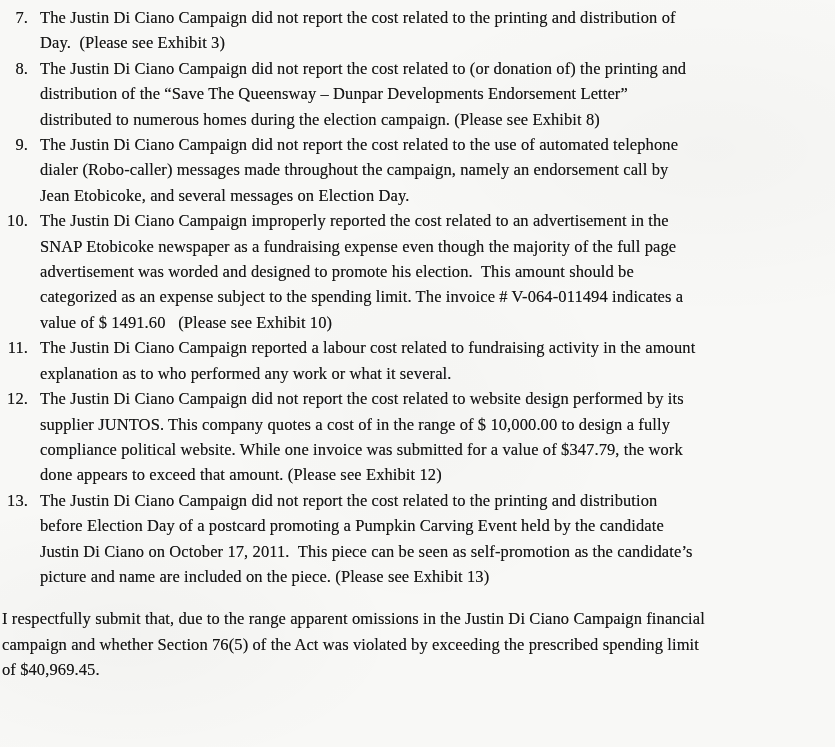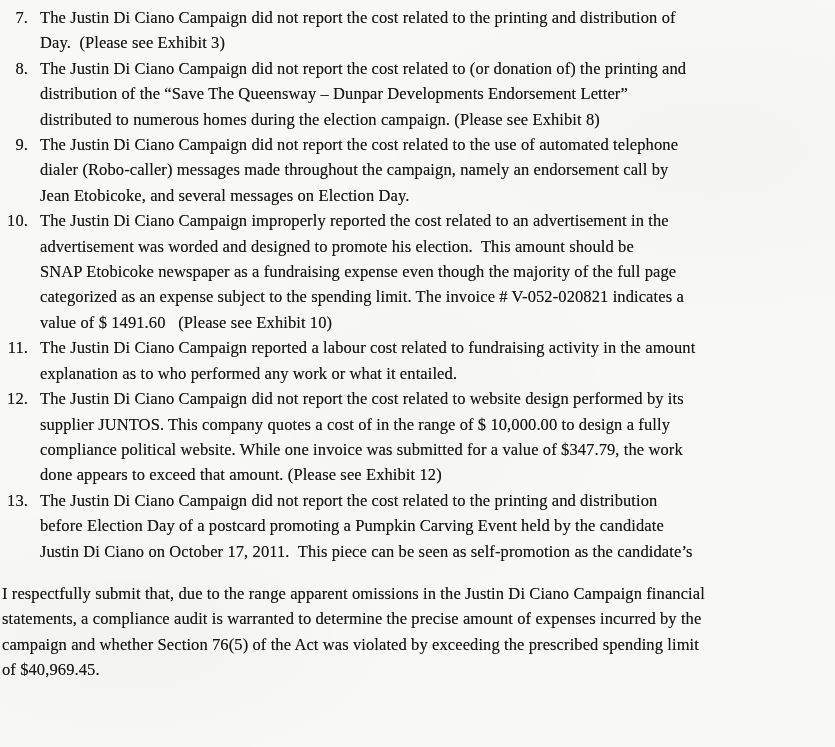--- a/index.html
+++ b/index.html
@@ -86,50 +86,50 @@
         <span class="item-body">
           <span class="line">The Justin Di Ciano Campaign did not report the cost related to the use of automated telephone</span>
           <span class="line">dialer (Robo-caller) messages made throughout the campaign, namely an endorsement call by</span>
           <span class="line">Jean Etobicoke, and several messages on Election Day.</span>
         </span>
       </li>
       <li>
         <span class="num">10.</span>
         <span class="item-body">
           <span class="line">The Justin Di Ciano Campaign improperly reported the cost related to an advertisement in the</span>
+          <span class="line">SNAP Etobicoke newspaper as a fundraising expense even though the majority of the full page</span>
           <span class="line">advertisement was worded and designed to promote his election.  This amount should be</span>
-          <span class="line">SNAP Etobicoke newspaper as a fundraising expense even though the majority of the full page</span>
-          <span class="line">categorized as an expense subject to the spending limit. The invoice # V-052-020821 indicates a</span>
+          <span class="line">categorized as an expense subject to the spending limit. The invoice # V-064-011494 indicates a</span>
           <span class="line">value of $ 1491.60   (Please see Exhibit 10)</span>
         </span>
       </li>
       <li>
         <span class="num">11.</span>
         <span class="item-body">
           <span class="line">The Justin Di Ciano Campaign reported a labour cost related to fundraising activity in the amount</span>
-          <span class="line">explanation as to who performed any work or what it entailed.</span>
+          <span class="line">explanation as to who performed any work or what it several.</span>
         </span>
       </li>
       <li>
         <span class="num">12.</span>
         <span class="item-body">
           <span class="line">The Justin Di Ciano Campaign did not report the cost related to website design performed by its</span>
           <span class="line">supplier JUNTOS. This company quotes a cost of in the range of $ 10,000.00 to design a fully</span>
           <span class="line">compliance political website. While one invoice was submitted for a value of $347.79, the work</span>
           <span class="line">done appears to exceed that amount. (Please see Exhibit 12)</span>
         </span>
       </li>
       <li>
         <span class="num">13.</span>
         <span class="item-body">
           <span class="line">The Justin Di Ciano Campaign did not report the cost related to the printing and distribution</span>
           <span class="line">before Election Day of a postcard promoting a Pumpkin Carving Event held by the candidate</span>
           <span class="line">Justin Di Ciano on October 17, 2011.  This piece can be seen as self-promotion as the candidate’s</span>
+          <span class="line">picture and name are included on the piece. (Please see Exhibit 13)</span>
         </span>
       </li>
     </ol>
   <p class="closing" id="closing-paragraph">
       <span class="line">I respectfully submit that, due to the range apparent omissions in the Justin Di Ciano Campaign financial</span>
-      <span class="line">statements, a compliance audit is warranted to determine the precise amount of expenses incurred by the</span>
       <span class="line">campaign and whether Section 76(5) of the Act was violated by exceeding the prescribed spending limit</span>
       <span class="line">of $40,969.45.</span>
     </p>
 </div>
 
 </body></html>

